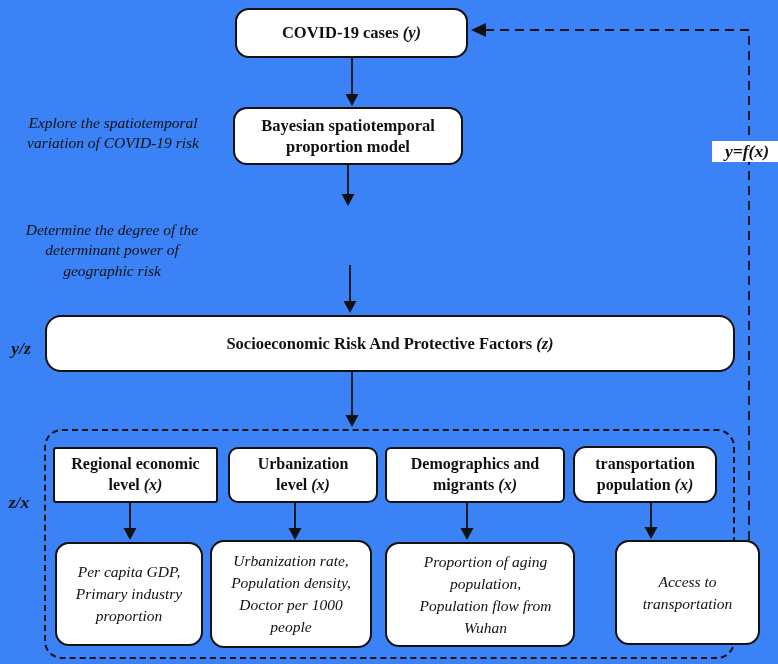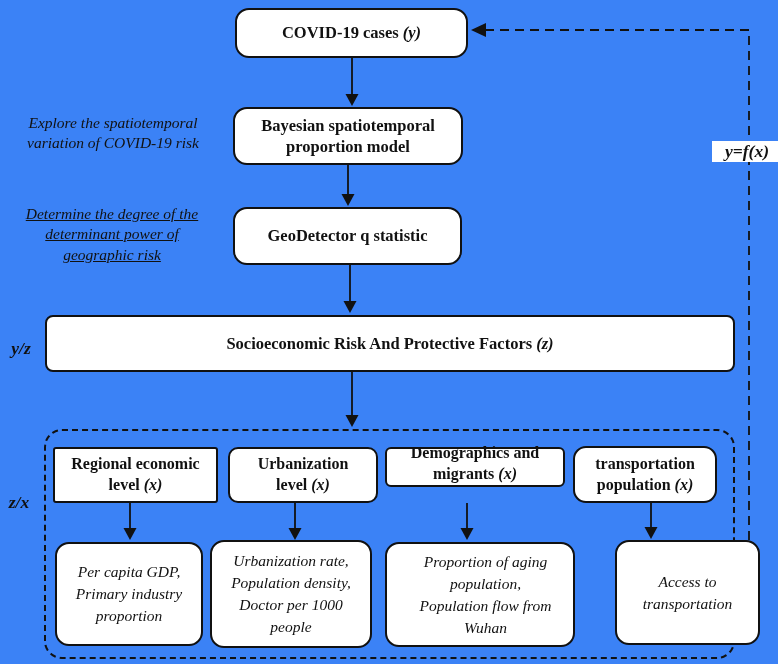--- a/index.html
+++ b/index.html
@@ -41,39 +41,36 @@
 
   <div class="box title" style="left:235px; top:8px; width:233px; height:50px;">
     <span><span>COVID-19 cases</span><i class="ital">(y)</i></span>
   </div>
 
   <div class="box title" style="left:233px; top:107px; width:230px; height:58px;">
     <span>Bayesian spatiotemporal
 proportion model</span>
   </div>
 
-  <div class="box title" style="left:233px; top:207px; width:229px; height:58px;">
-    <span>GeoDetector q statistic</span>
-  </div>
 
-  <div class="box title" style="left:45px; top:315px; width:690px; height:57px; border-radius:8px;">
+  <div class="box title" style="left:45px; top:315px; width:690px; height:57px; border-radius:16px;">
     <span><span>Socioeconomic Risk And Protective Factors</span><i class="ital">(z)</i></span>
   </div>
 
   <div class="dashed-container" style="left:44px; top:429px; width:691px; height:230px;"></div>
 
   <div class="box title-sm" style="left:53px; top:447px; width:165px; height:56px; border-radius:3px;">
     <span><span>Regional economic</span><br><span>level</span><i class="ital">(x)</i></span>
   </div>
 
   <div class="box title-sm" style="left:228px; top:447px; width:150px; height:56px; border-radius:10px;">
     <span><span>Urbanization</span><br><span>level</span><i class="ital">(x)</i></span>
   </div>
 
-  <div class="box title-sm" style="left:385px; top:447px; width:180px; height:40px; border-radius:6px;align-items:flex-end;">
+  <div class="box title-sm" style="left:385px; top:447px; width:180px; height:56px; border-radius:6px;">
     <span><span>Demographics and</span><br><span>migrants</span><i class="ital">(x)</i></span>
   </div>
 
   <div class="box title-sm" style="left:573px; top:446px; width:144px; height:57px; border-radius:13px;">
     <span><span>transportation</span><br><span>population</span><i class="ital">(x)</i></span>
   </div>
 
   <div class="box detail-box" style="left:55px; top:542px; width:148px; height:104px;">
     <span>Per capita GDP,
 Primary industry
@@ -95,21 +92,21 @@
   </div>
 
   <div class="box detail-box" style="left:615px; top:540px; width:145px; height:105px;">
     <span>Access to
 transportation</span>
   </div>
 
   <div class="annotation" style="left:6px; top:113px; width:214px;">Explore the spatiotemporal
 variation of COVID-19 risk</div>
 
-  <div class="annotation" style="left:4px; top:204px; width:216px;text-decoration:underline;">Determine the degree of the
+  <div class="annotation" style="left:4px; top:220px; width:216px;">Determine the degree of the
 determinant power of
 geographic risk</div>
 
   <div class="var-label" style="left:4px; top:338px; width:34px;">y/z</div>
 
   <div class="var-label" style="left:2px; top:492px; width:34px;">z/x</div>
 
   <div class="var-label yfx" style="left:712px; top:141px; width:66px;">y=f(x)</div>
 
   <svg class="connectors" width="778" height="664" viewBox="0 0 778 664">

